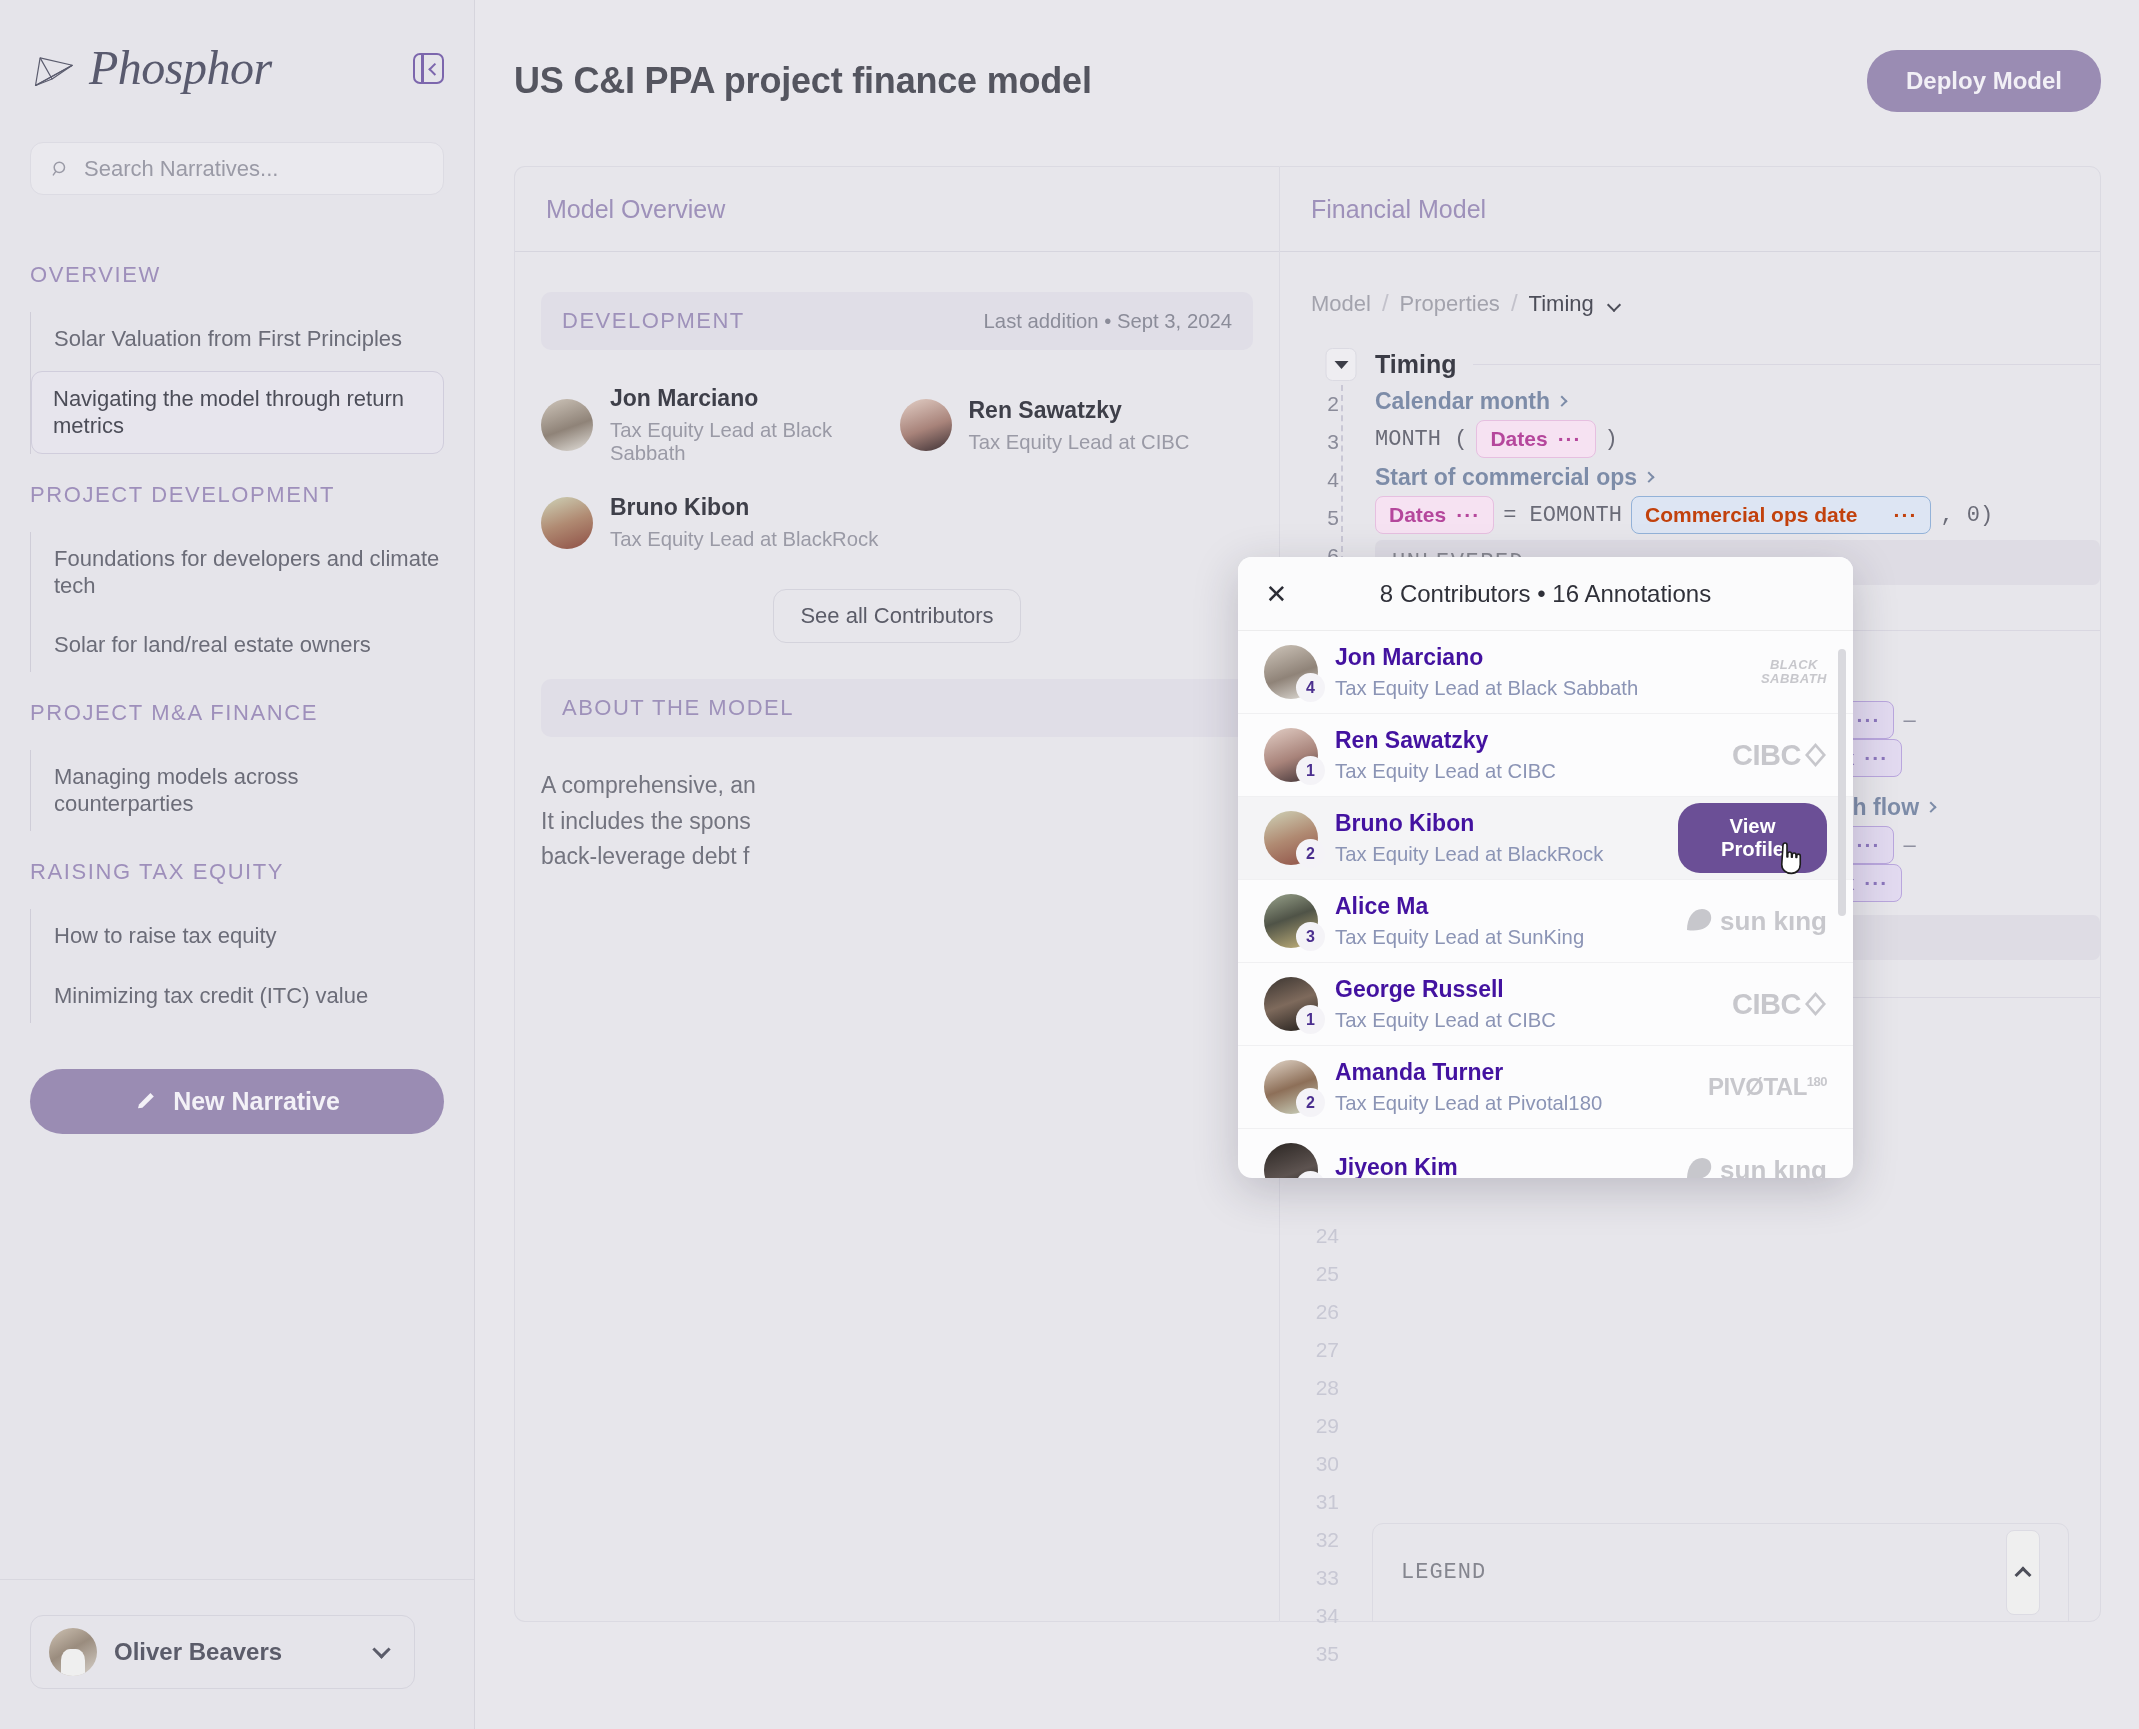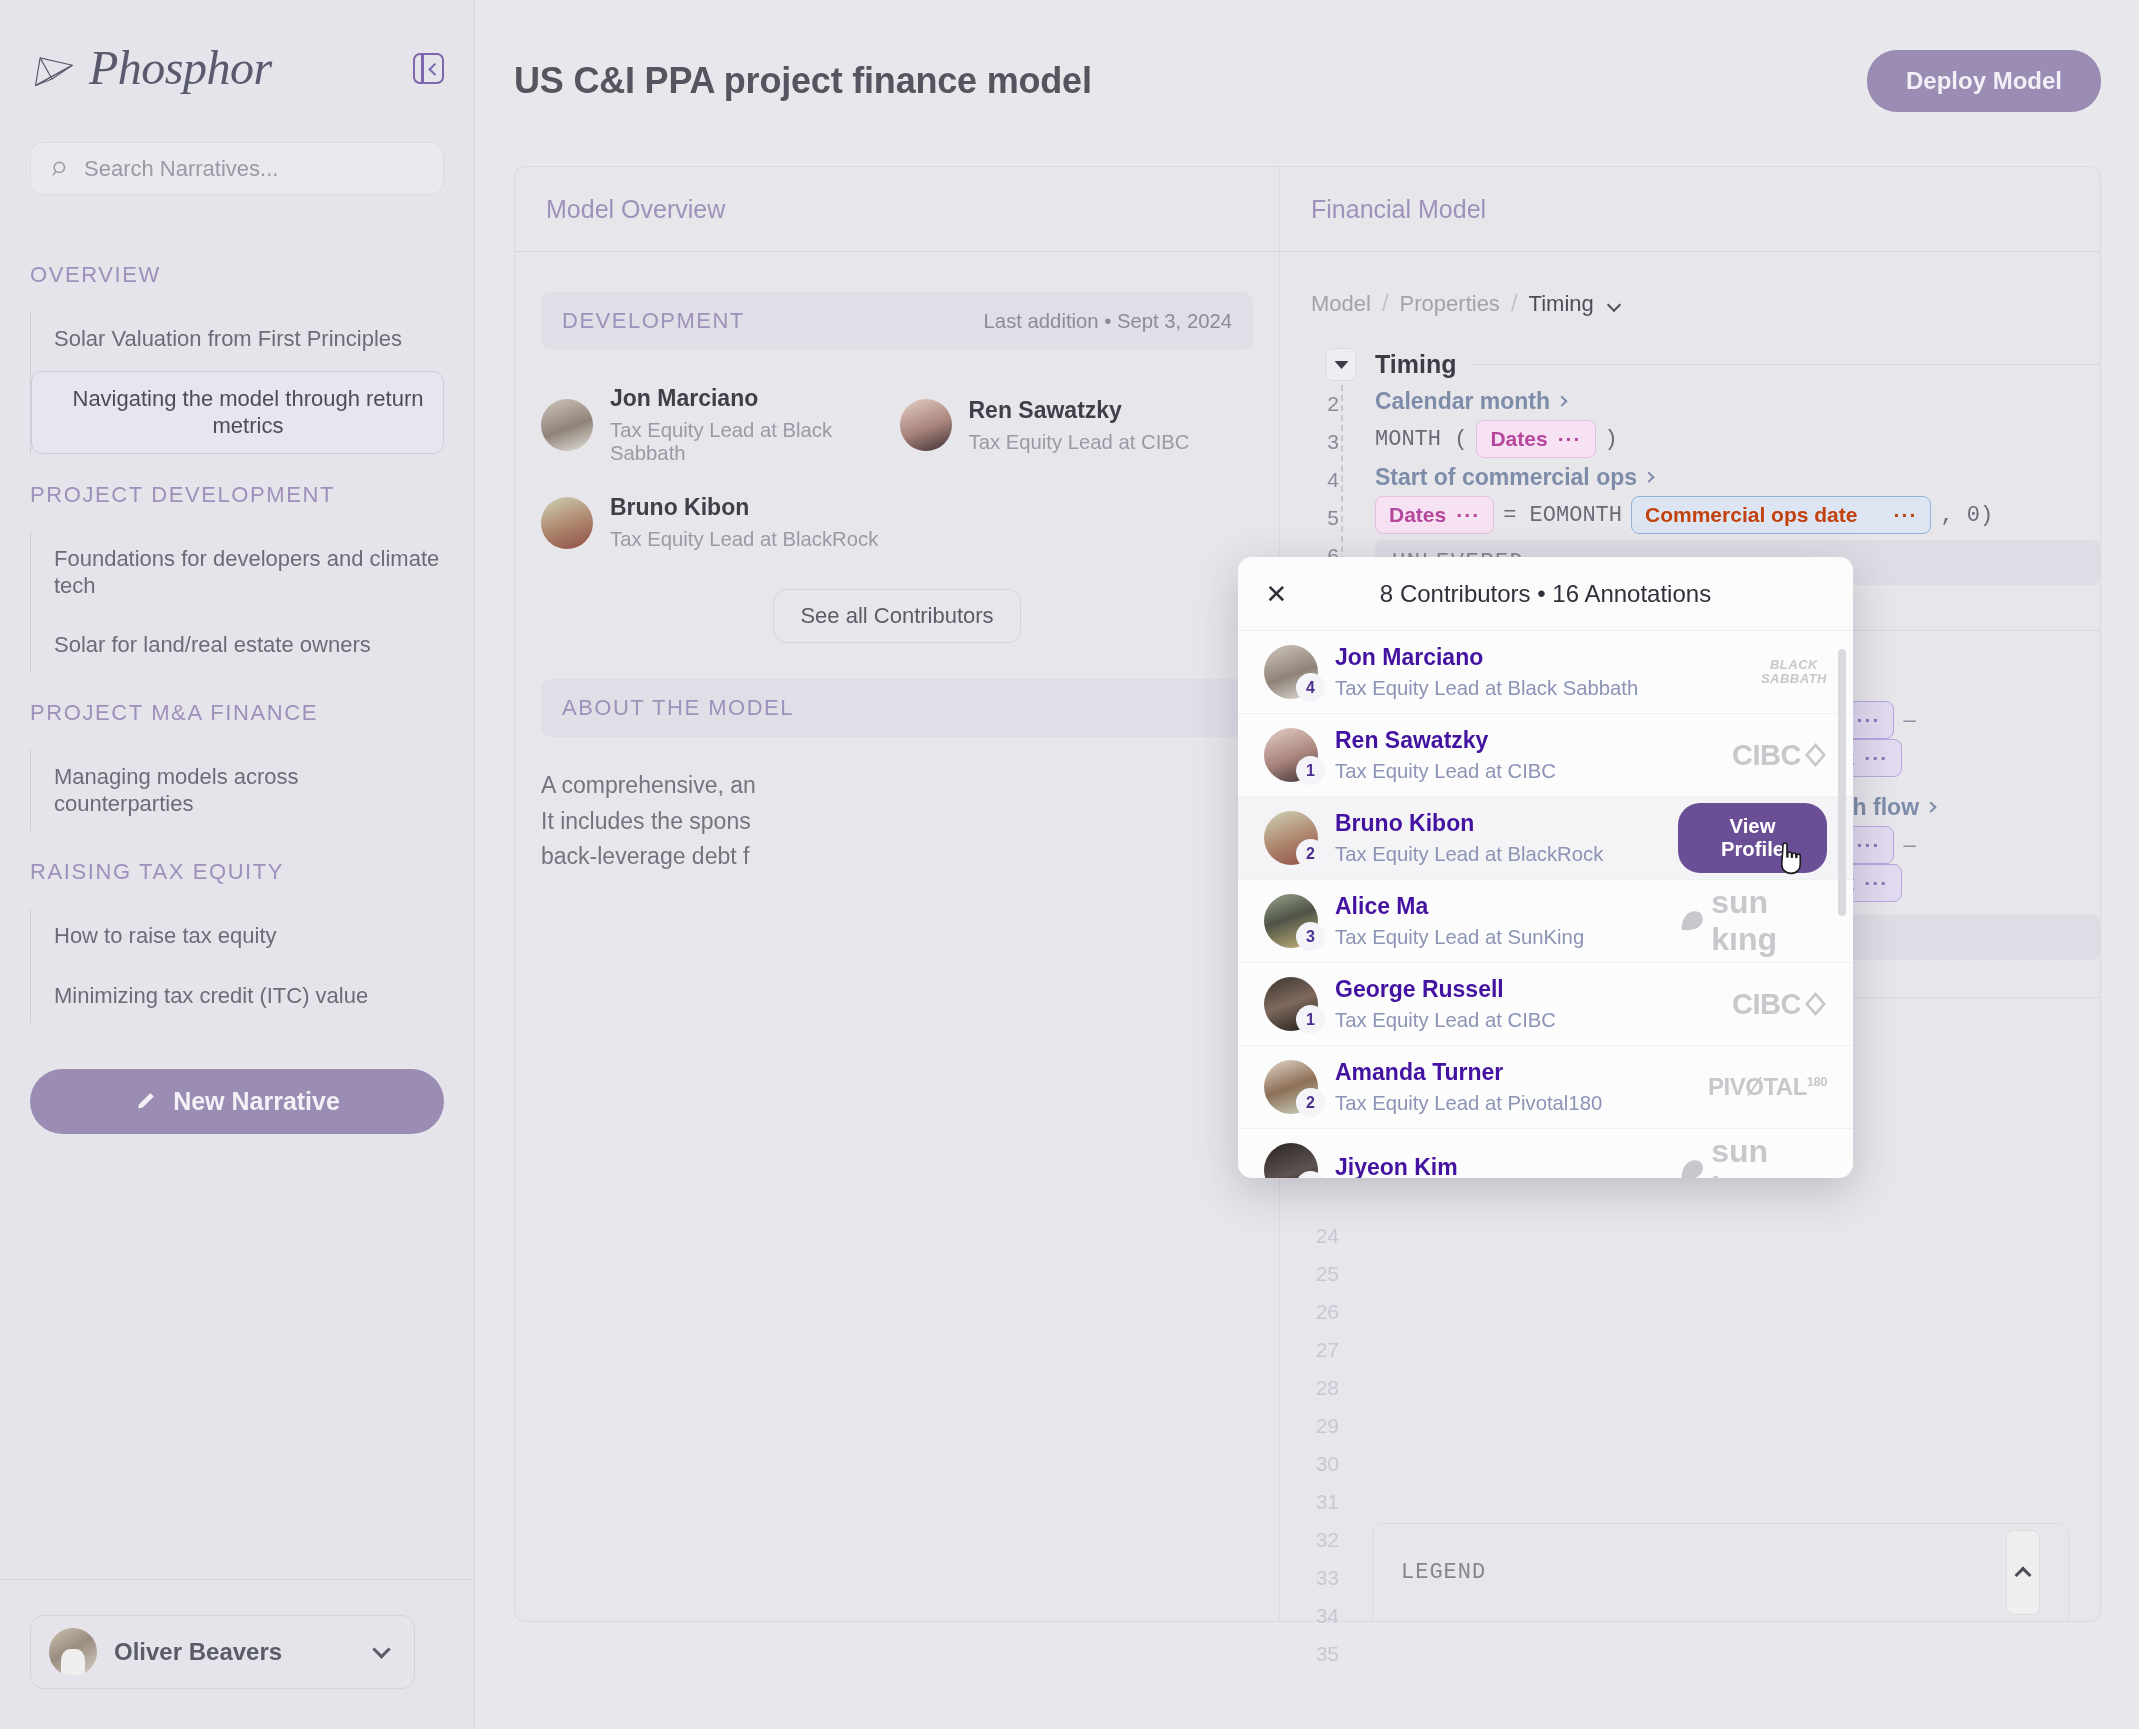--- a/index.html
+++ b/index.html
@@ -77,21 +77,20 @@
     margin: 5px 0;
     cursor: pointer; line-height: 1.2;
   }
   .nav-item.active {
     background: #e7e5ed;
     border: 1.5px solid #d0cddc;
     border-radius: 11px;
     color: #4c4d58;
     margin-left: 0px;
     padding-left: 21px;
-    text-align: center;
   }
 
   .new-narrative {
     margin: 41px 30px 0 30px;
     height: 65px;
     background: #9a8cb3;
     border-radius: 33px;
     display: flex; align-items: center; justify-content: center; gap: 15px;
     cursor: pointer;
   }
@@ -312,21 +311,21 @@
   }
   .cursor-hand {
     position: absolute; left: 1298px; top: 842px;
     width: 30px; height: 36px; pointer-events: none;
   }
 
   
   .lg { font-weight: bold; color: #c7c7cc; }
   .lg-cibc { font-size: 29px; letter-spacing: -0.5px; display: flex; align-items: center; gap: 3px; }
   .lg-sabbath { font-size: 13px; font-style: italic; line-height: 1.05; text-align: center; letter-spacing: 0.5px;}
-  .lg-sunking { font-size: 32px; display: flex; align-items: center; gap: 6px; }
+  .lg-sunking { font-size: 26px; display: flex; align-items: flex-start; gap: 6px; }
   .lg-pivotal { font-size: 24px; letter-spacing: -0.5px; }
   .lg-pivotal sup { font-size: 13px; }
 </style>
 </head>
 <body>
 
 <div class="app">
 
   <aside class="sidebar">
 

